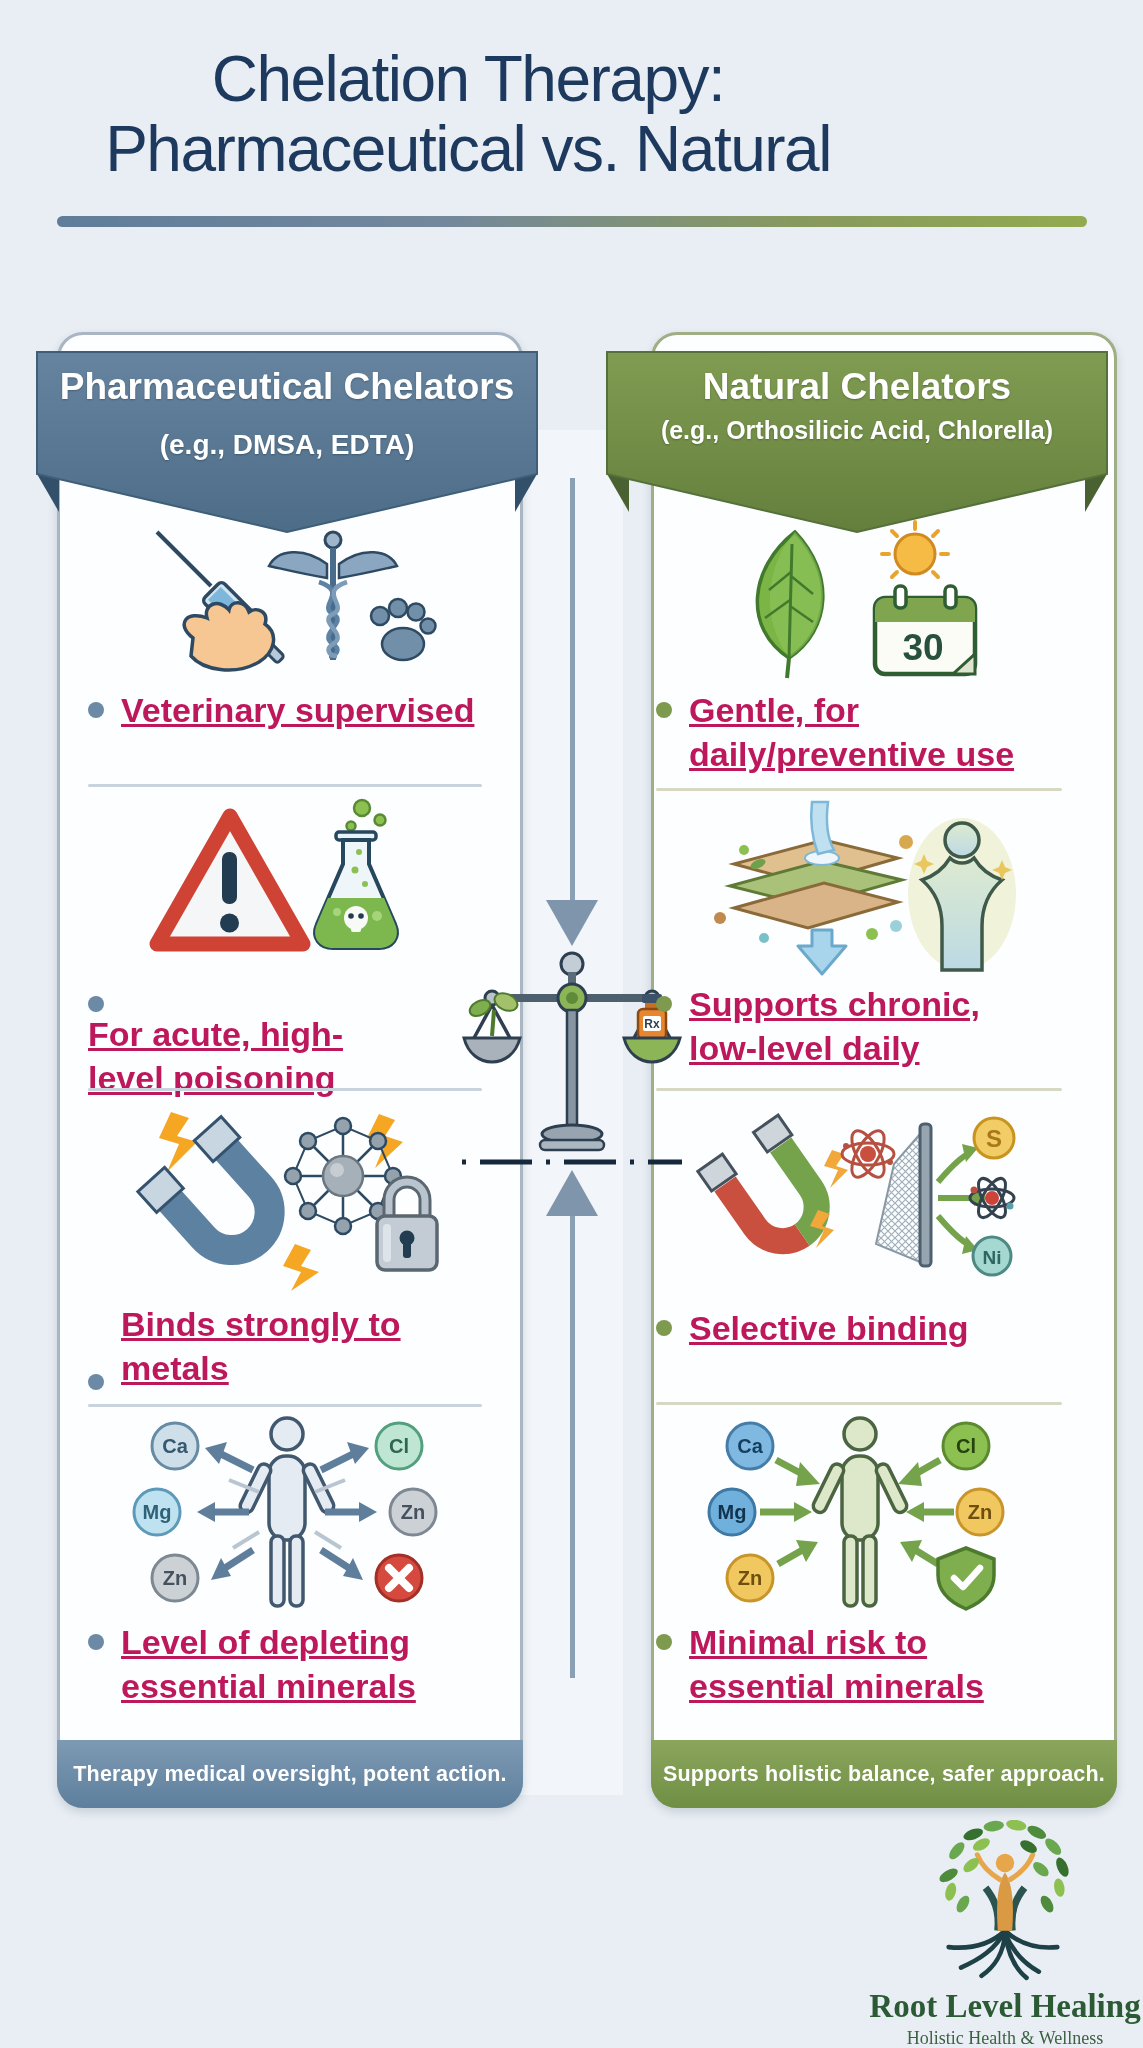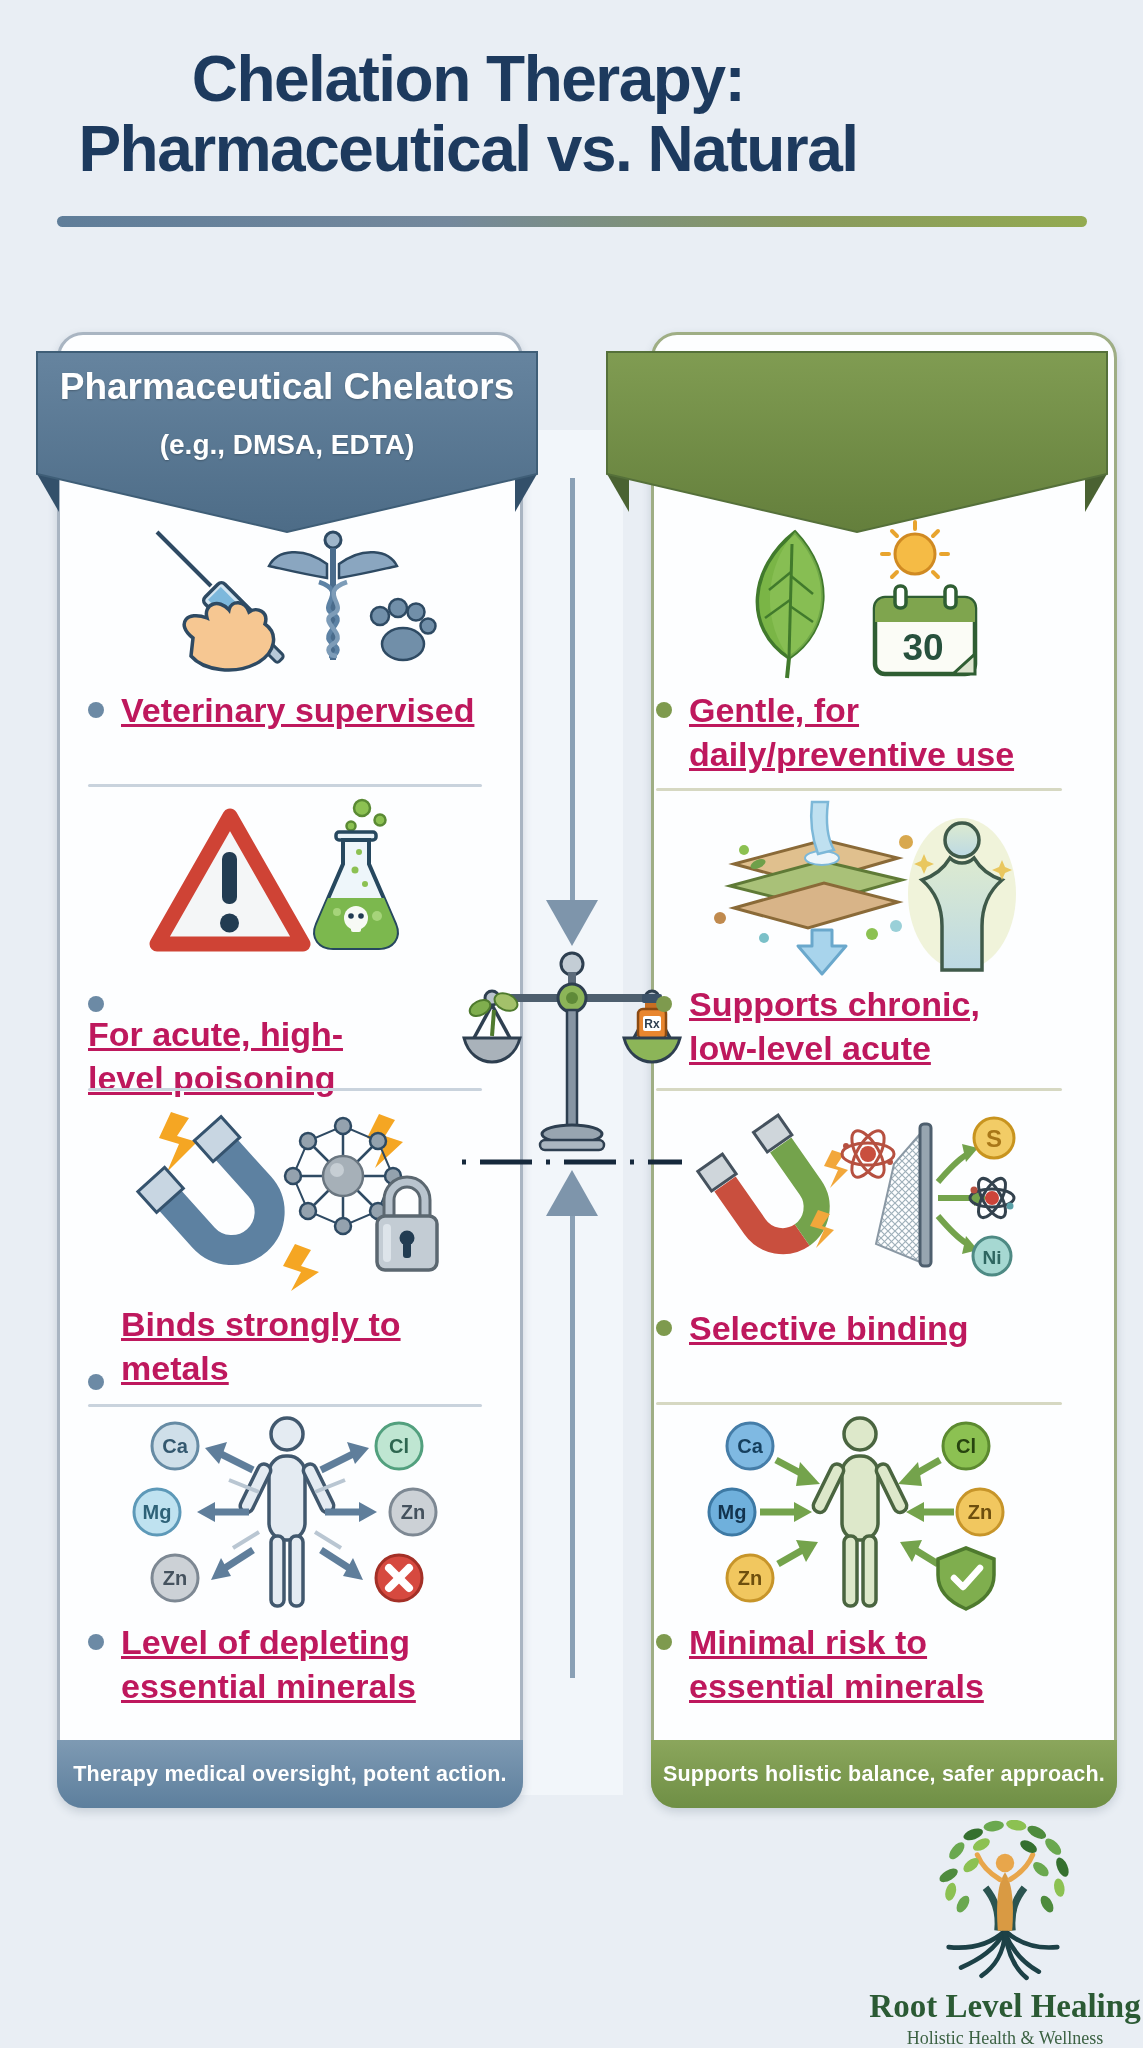--- a/index.html
+++ b/index.html
@@ -1,19 +1,19 @@
 <!DOCTYPE html>
 <html><head>
 <meta charset="utf-8">
 <style>
   html,body{margin:0;padding:0;background:#dfe6ec;}
   .page{position:relative;width:1143px;height:2048px;background:#e9eef4;overflow:hidden;
         font-family:"Liberation Sans",sans-serif;}
   .abs{position:absolute;}
-  .title{left:0;top:44px;width:936px;text-align:center;color:#1d3a5e;font-weight:bold;
+  .title{left:0;top:44px;width:936px;text-align:center;color:#1d3a5e;font-weight:normal;
          font-size:64px;line-height:1.1;letter-spacing:-1.5px;}
   .gradbar{left:57px;top:216px;width:1030px;height:11px;border-radius:6px;
            background:linear-gradient(90deg,#5f7d99 0%,#74889c 38%,#88995e 72%,#93aa50 100%);}
   .mid-strip{left:521px;top:430px;width:102px;height:1365px;background:#f2f6fa;}
   .card{top:332px;width:460px;height:1470px;background:#fdfeff;border-radius:26px;
         box-shadow:0 4px 10px rgba(60,80,100,.20);}
   .card.left{left:57px;border:3px solid #a9b5c2;}
   .card.right{left:651px;border:3px solid #9fae85;}
   .card-footer{position:absolute;left:-3px;right:-3px;bottom:-3px;height:68px;
         border-radius:0 0 26px 26px;display:flex;align-items:center;justify-content:center;
@@ -81,20 +81,24 @@
       </linearGradient>
     </defs>
     <polygon points="2,124 24,162 24,124" fill="#4a6232"></polygon>
     <polygon points="502,124 480,162 480,124" fill="#4a6232"></polygon>
     <polygon points="2,2 502,2 502,124 252,182 2,124" fill="url(#bgr)" stroke="#55703a" stroke-width="2"></polygon>
   </svg>
   <div class="abs banner-text lft">
     <div class="t1">Pharmaceutical Chelators</div>
     <div class="t2">(e.g., DMSA, EDTA)</div>
   </div>
+  <div class="abs banner-text rgt">
+    <div class="t1">Natural Chelators</div>
+    <div class="t2">(e.g., Orthosilicic Acid, Chlorella)</div>
+  </div>
 
   <div class="abs shaft" style="top:478px;height:424px;"></div>
   <div class="abs ahead down"></div>
   <div class="abs ahead up"></div>
   <div class="abs shaft" style="top:1216px;height:462px;"></div>
 
   <svg class="abs" style="left:462px;top:950px;" width="220" height="235" viewBox="0 0 220 235">
     <circle cx="110" cy="14" r="11" fill="#c3cdd5" stroke="#2e3f50" stroke-width="3"></circle>
     <rect x="106" y="22" width="8" height="20" fill="#5c6b7a"></rect>
     <line x1="30" y1="48" x2="190" y2="48" stroke="#4e5f6e" stroke-width="8"></line>
@@ -371,21 +375,21 @@
       <circle cx="262" cy="42" r="17" fill="url(#bodg)" stroke="#3f5a4a" stroke-width="3.5"></circle>
       <path d="M250,60 C244,70 234,78 222,82 C236,94 242,110 242,128 L242,172 L282,172 L282,128 C282,110 288,94 302,82 C290,78 280,70 274,60 C270,64 266,65 262,65 C258,65 254,64 250,60 Z" fill="url(#bodg)" stroke="#3f5a4a" stroke-width="3.5"></path>
       <path d="M224,56 l3,7 7,3 -7,3 -3,7 -3,-7 -7,-3 7,-3 Z" fill="#e9c75e"></path>
       <path d="M302,62 l3,7 7,3 -7,3 -3,7 -3,-7 -7,-3 7,-3 Z" fill="#e9c75e"></path>
     </g>
   </svg>
   <div class="abs row" style="left:656px;top:982px;width:430px;">
     <span class="dot dotR"></span>
     <div class="lines">
       <span>Supports chronic,</span>
-      <span>low-level acute</span>
+      <span>low-level daily</span>
     </div>
   </div>
   <div class="abs sep sepR" style="left:656px;top:1088px;width:406px;"></div>
 
   <svg class="abs" style="left:692px;top:1098px;" width="330" height="195" viewBox="0 0 330 195">
     <defs>
       <pattern id="meshR3" patternUnits="userSpaceOnUse" width="7" height="7">
         <path d="M0,7 L7,0 M0,0 L7,7" stroke="#9fb0ba" stroke-width="1.2"></path>
       </pattern>
     </defs>

